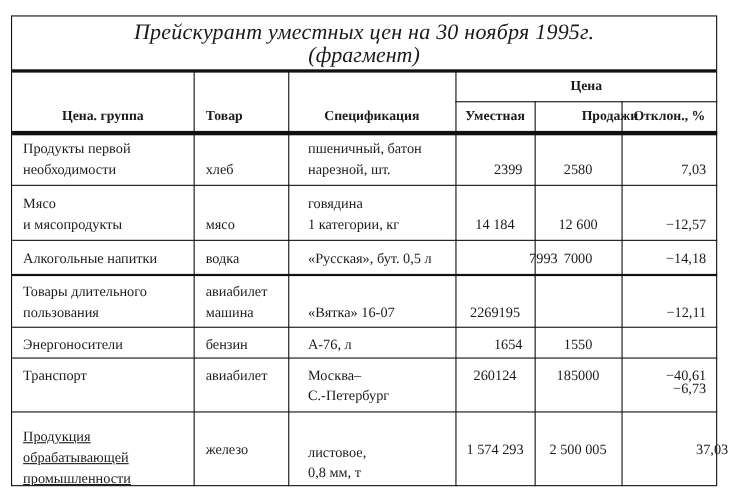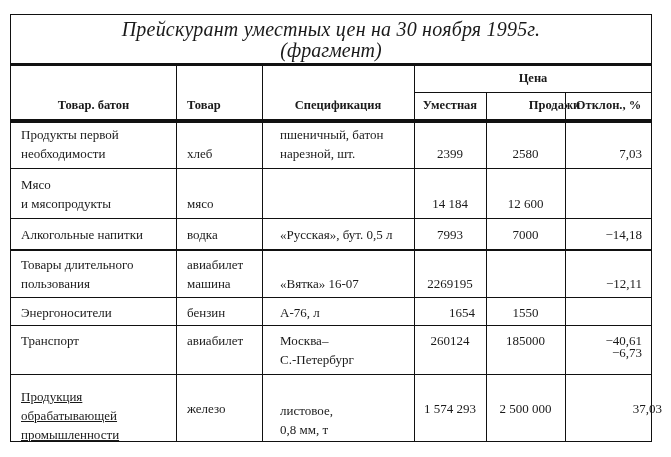--- a/index.html
+++ b/index.html
@@ -38,44 +38,46 @@
 
   <div class="hline" style="left:403px; width:238px; top:77px;"></div>
   <div class="hline" style="left:0; width:641px; top:104px; height:4px;"></div>
   <div class="hline" style="left:0; width:641px; top:153px;"></div>
   <div class="hline" style="left:0; width:641px; top:203px;"></div>
   <div class="hline" style="left:0; width:641px; top:234px; height:2px;"></div>
   <div class="hline" style="left:0; width:641px; top:282px;"></div>
   <div class="hline" style="left:0; width:641px; top:310px;"></div>
   <div class="hline" style="left:0; width:641px; top:359px;"></div>
 
-  <div class="cell hdr ctr" style="left:0; width:165px; top:81px;">Товар. батон</div>
+  <div class="cell hdr ctr" style="left:0; width:165px; top:81px;">Цена. группа</div>
   <div class="cell hdr" style="left:176px; top:81px;">Товар</div>
   <div class="cell hdr ctr" style="left:251px; width:152px; top:81px;">Спецификация</div>
   <div class="cell hdr ctr" style="left:403px; width:238px; top:54px;">Цена</div>
   <div class="cell hdr ctr" style="left:403px; width:72px; top:81px;">Уместная</div>
   <div class="cell hdr ctr" style="left:475px; width:79px; top:81px;padding-left:29px;">Продажи</div>
   <div class="cell" style="left:10px; top:110px;"><span>Продукты первой</span><br><span>необходимости</span></div>
 
   <div class="cell hdr ctr" style="left:554px; width:87px; top:81px;">Отклон., %</div>
   <div class="cell" style="left:176px; top:129px;">хлеб</div>
   <div class="cell" style="left:269px; top:110px;"><span>пшеничный, батон</span><br><span>нарезной, шт.</span></div>
-  <div class="cell ctr" style="left:403px; width:72px; top:129px;">2399</div>
+  <div class="cell ctr" style="left:403px; width:72px; top:129px;padding-left:12px;">2399</div>
   <div class="cell ctr" style="left:475px; width:79px; top:129px;">2580</div>
   <div class="cell num" style="left:554px; width:77px; top:129px;">7,03</div>
 
   <div class="cell" style="left:10px; top:160px;"><span>Мясо</span><br><span>и мясопродукты</span></div>
   <div class="cell" style="left:176px; top:179px;">мясо</div>
+  <div class="cell" style="left:269px; top:160px;"><span>говядина</span><br><span>1 категории, кг</span></div>
   <div class="cell ctr" style="left:403px; width:72px; top:179px;">14 184</div>
   <div class="cell ctr" style="left:475px; width:79px; top:179px;">12 600</div>
+  <div class="cell num" style="left:554px; width:77px; top:179px;">−12,57</div>
 
   <div class="cell" style="left:10px; top:210px;">Алкогольные напитки</div>
   <div class="cell" style="left:176px; top:210px;">водка</div>
   <div class="cell" style="left:269px; top:210px;">«Русская», бут. 0,5 л</div>
-  <div class="cell ctr" style="left:403px; width:72px; top:210px;">7993</div>
+  <div class="cell ctr" style="left:403px; width:72px; top:210px;padding-left:44px;">7993</div>
   <div class="cell ctr" style="left:475px; width:79px; top:210px;">7000</div>
   <div class="cell num" style="left:554px; width:77px; top:210px;">−14,18</div>
 
   <div class="cell" style="left:10px; top:240px;"><span>Товары длительного</span><br><span>пользования</span></div>
   <div class="cell" style="left:176px; top:240px;"><span>авиабилет</span><br><span>машина</span></div>
   <div class="cell" style="left:269px; top:259px;">«Вятка» 16-07</div>
   <div class="cell ctr" style="left:403px; width:72px; top:259px;">2269195</div>
   <div class="cell num" style="left:554px; width:77px; top:259px;">−12,11</div>
 
   <div class="cell" style="left:10px; top:288px;">Энергоносители</div>
@@ -89,15 +91,15 @@
   <div class="cell" style="left:176px; top:316px;">авиабилет</div>
   <div class="cell" style="left:269px; top:316px;"><span>Москва–</span><br><span>С.-Петербург</span></div>
   <div class="cell ctr" style="left:403px; width:72px; top:316px;">260124</div>
   <div class="cell ctr" style="left:475px; width:79px; top:316px;">185000</div>
   <div class="cell num" style="left:554px; width:77px; top:316px;">−40,61</div>
 
   <div class="cell" style="left:10px; top:372px;text-decoration:underline;"><span>Продукция</span><br><span>обрабатывающей</span><br><span>промышленности</span></div>
   <div class="cell" style="left:176px; top:384px;">железо</div>
   <div class="cell" style="left:269px; top:386px;"><span>листовое,</span><br><span>0,8 мм, т</span></div>
   <div class="cell ctr" style="left:403px; width:72px; top:384px;">1 574 293</div>
-  <div class="cell ctr" style="left:475px; width:79px; top:384px;">2 500 000</div>
+  <div class="cell ctr" style="left:475px; width:79px; top:384px;">2 500 005</div>
   <div class="cell num" style="left:554px; width:77px; top:384px;padding-left:20px;">37,03</div>
 </div>
 
 </body></html>

